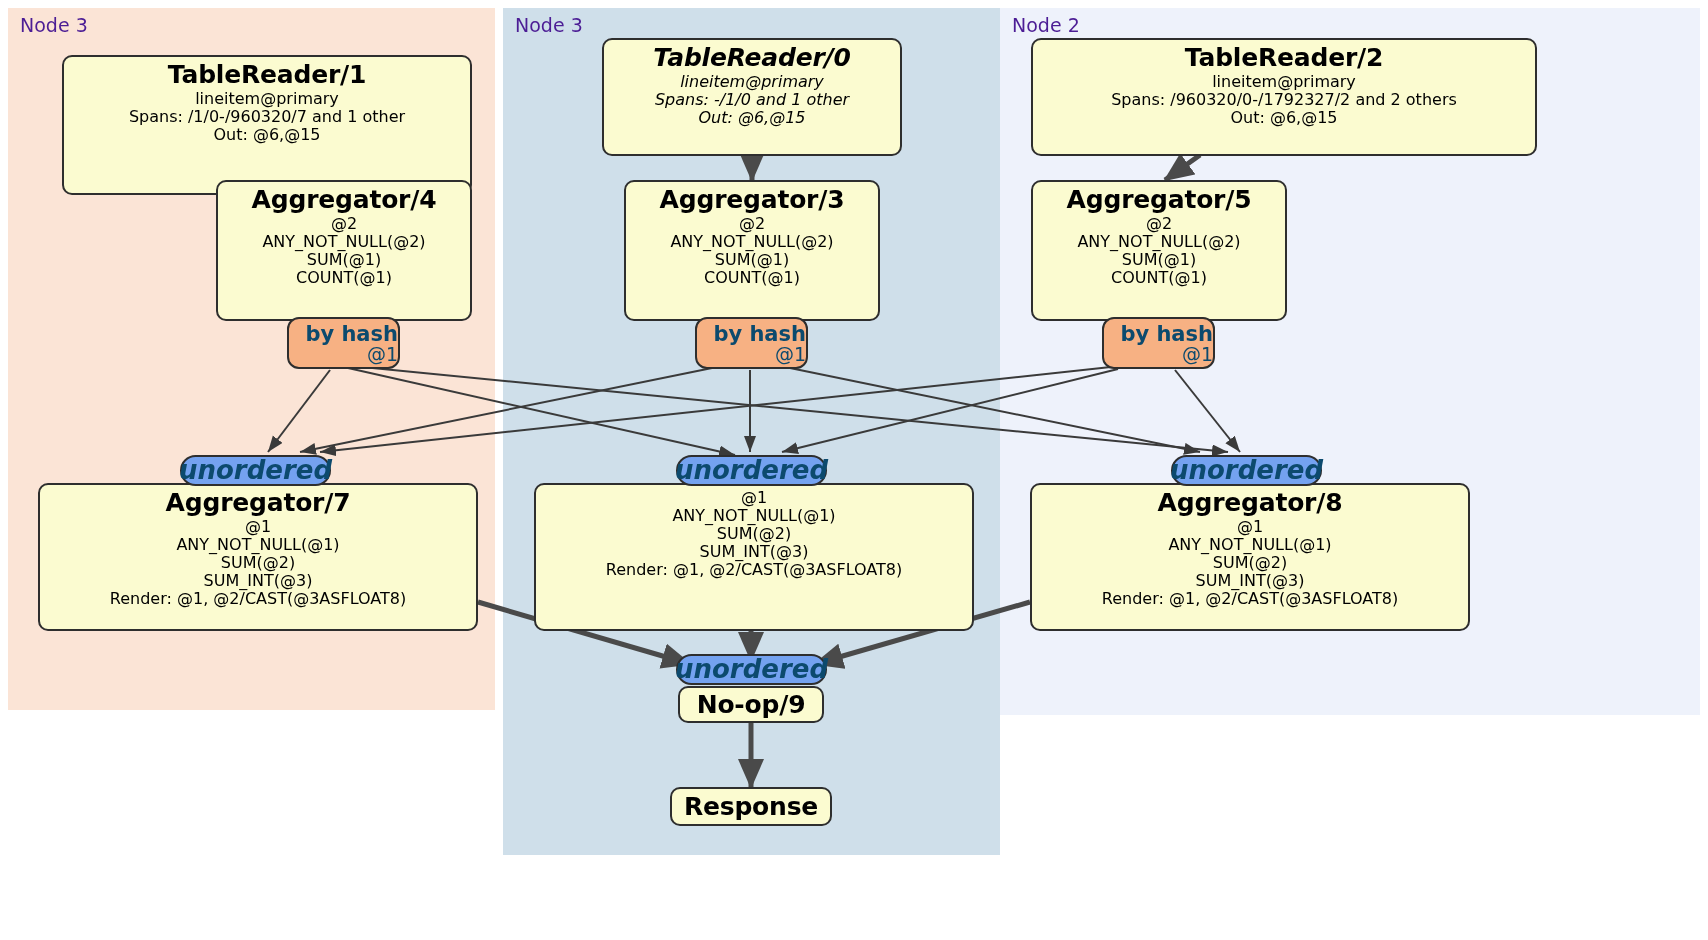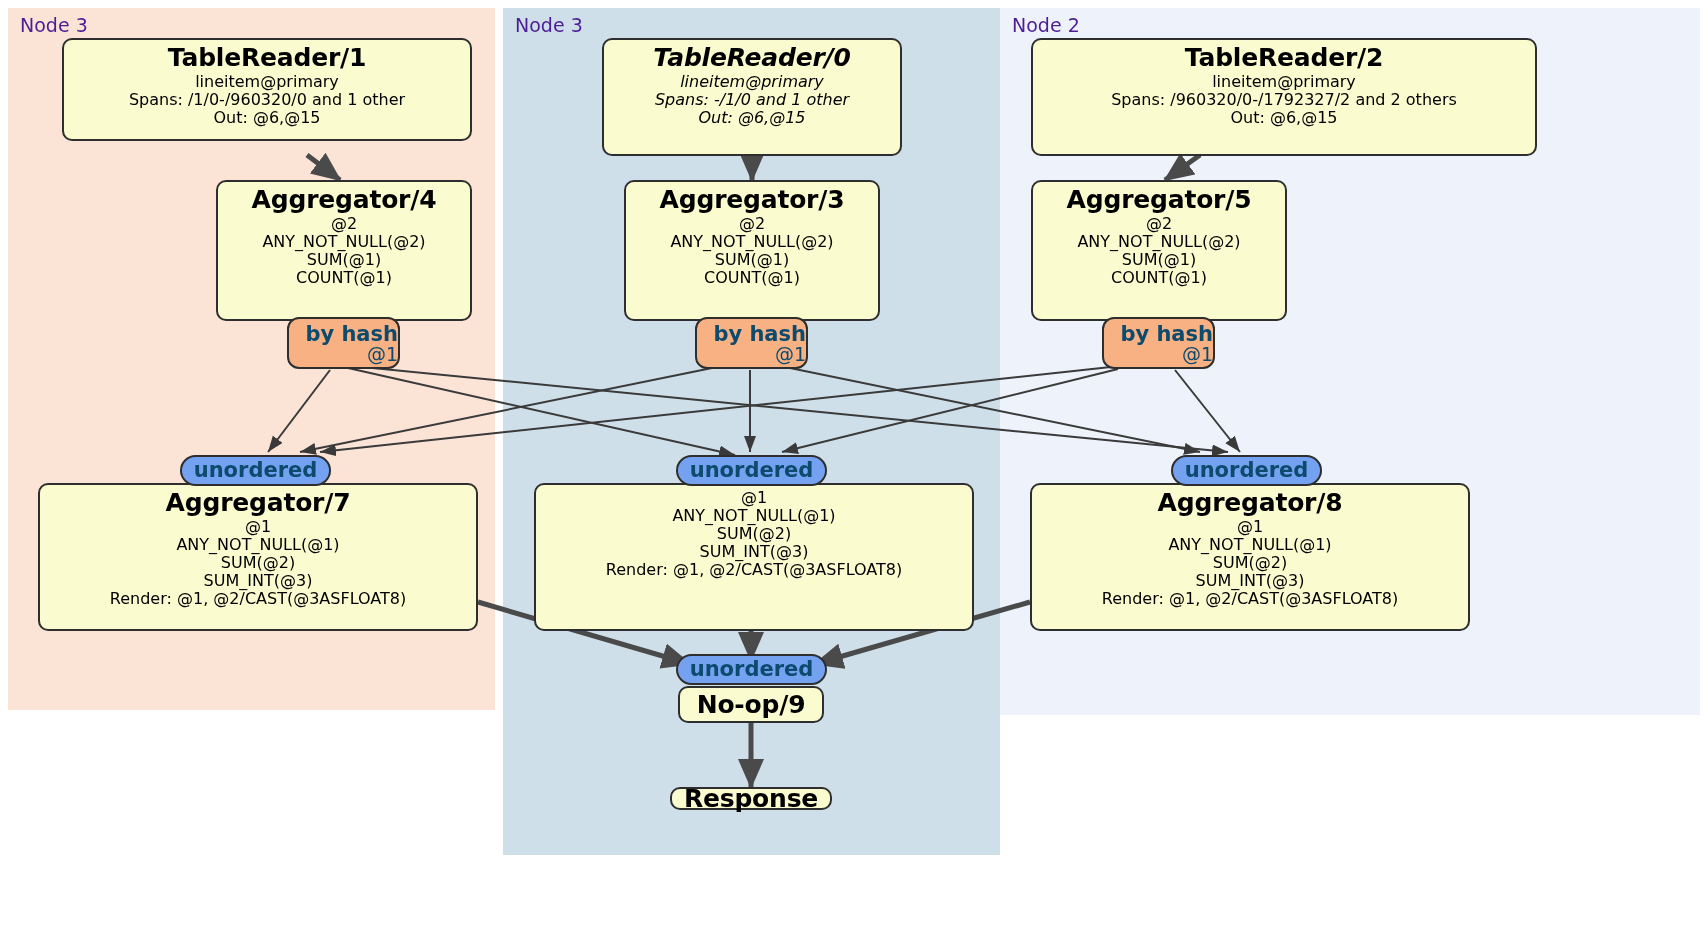--- a/index.html
+++ b/index.html
@@ -92,21 +92,22 @@
   }
   .badge.unordered {
     background: #74a2f0;
     border-radius: 999px;
     display: flex;
     align-items: center;
     justify-content: center;
   }
   .badge.unordered .b-title {
     font-weight: bold;
-    font-size: 21px;
+    font-size: 26px;
+    font-style: italic;
   }
 
   
   #edges {
     position: absolute;
     left: 0; top: 0;
     width: 1708px; height: 940px;
     pointer-events: none;
     z-index: 4;
   }
@@ -170,24 +171,24 @@
 
     <line x1="478" y1="602" x2="690" y2="664" stroke="#4a4a4a" stroke-width="5" marker-end="url(#arrowThick)"></line>
 
     <line x1="751" y1="625" x2="751" y2="660" stroke="#4a4a4a" stroke-width="5" marker-end="url(#arrowThick)"></line>
 
     <line x1="1030" y1="602" x2="815" y2="664" stroke="#4a4a4a" stroke-width="5" marker-end="url(#arrowThick)"></line>
 
     <line x1="751" y1="722" x2="751" y2="787" stroke="#4a4a4a" stroke-width="5" marker-end="url(#arrowThick)"></line>
   </svg>
 
-  <div class="proc" style="left:62px; top:38px; width:410px; height:103px; z-index:5;">
+  <div class="proc" style="left:62px; top:55px; width:410px; height:140px; z-index:5;">
     <span class="title">TableReader/1</span>
     <span class="detail">lineitem@primary</span>
-    <span class="detail">Spans: /1/0-/960320/0 and 1 other</span>
+    <span class="detail">Spans: /1/0-/960320/7 and 1 other</span>
     <span class="detail">Out: @6,@15</span>
   </div>
 
   <div class="proc" style="left:602px; top:38px; width:300px; height:118px; z-index:5;font-style:italic;">
     <span class="title">TableReader/0</span>
     <span class="detail">lineitem@primary</span>
     <span class="detail">Spans: -/1/0 and 1 other</span>
     <span class="detail">Out: @6,@15</span>
   </div>
 
@@ -276,17 +277,17 @@
   </div>
 
   <div class="badge unordered" style="left:676px; top:654px; width:151px; height:31px;">
     <span class="b-title">unordered</span>
   </div>
 
   <div class="proc compact" style="left:678px; top:686px; width:146px; height:37px; z-index:5;">
     <span class="title">No-op/9</span>
   </div>
 
-  <div class="proc compact" style="left:670px; top:787px; width:162px; height:23px; z-index:5;justify-content:center;">
+  <div class="proc compact" style="left:670px; top:787px; width:162px; height:39px; z-index:5;justify-content:center;">
     <span class="title">Response</span>
   </div>
 
 </div>
 
 </body></html>

